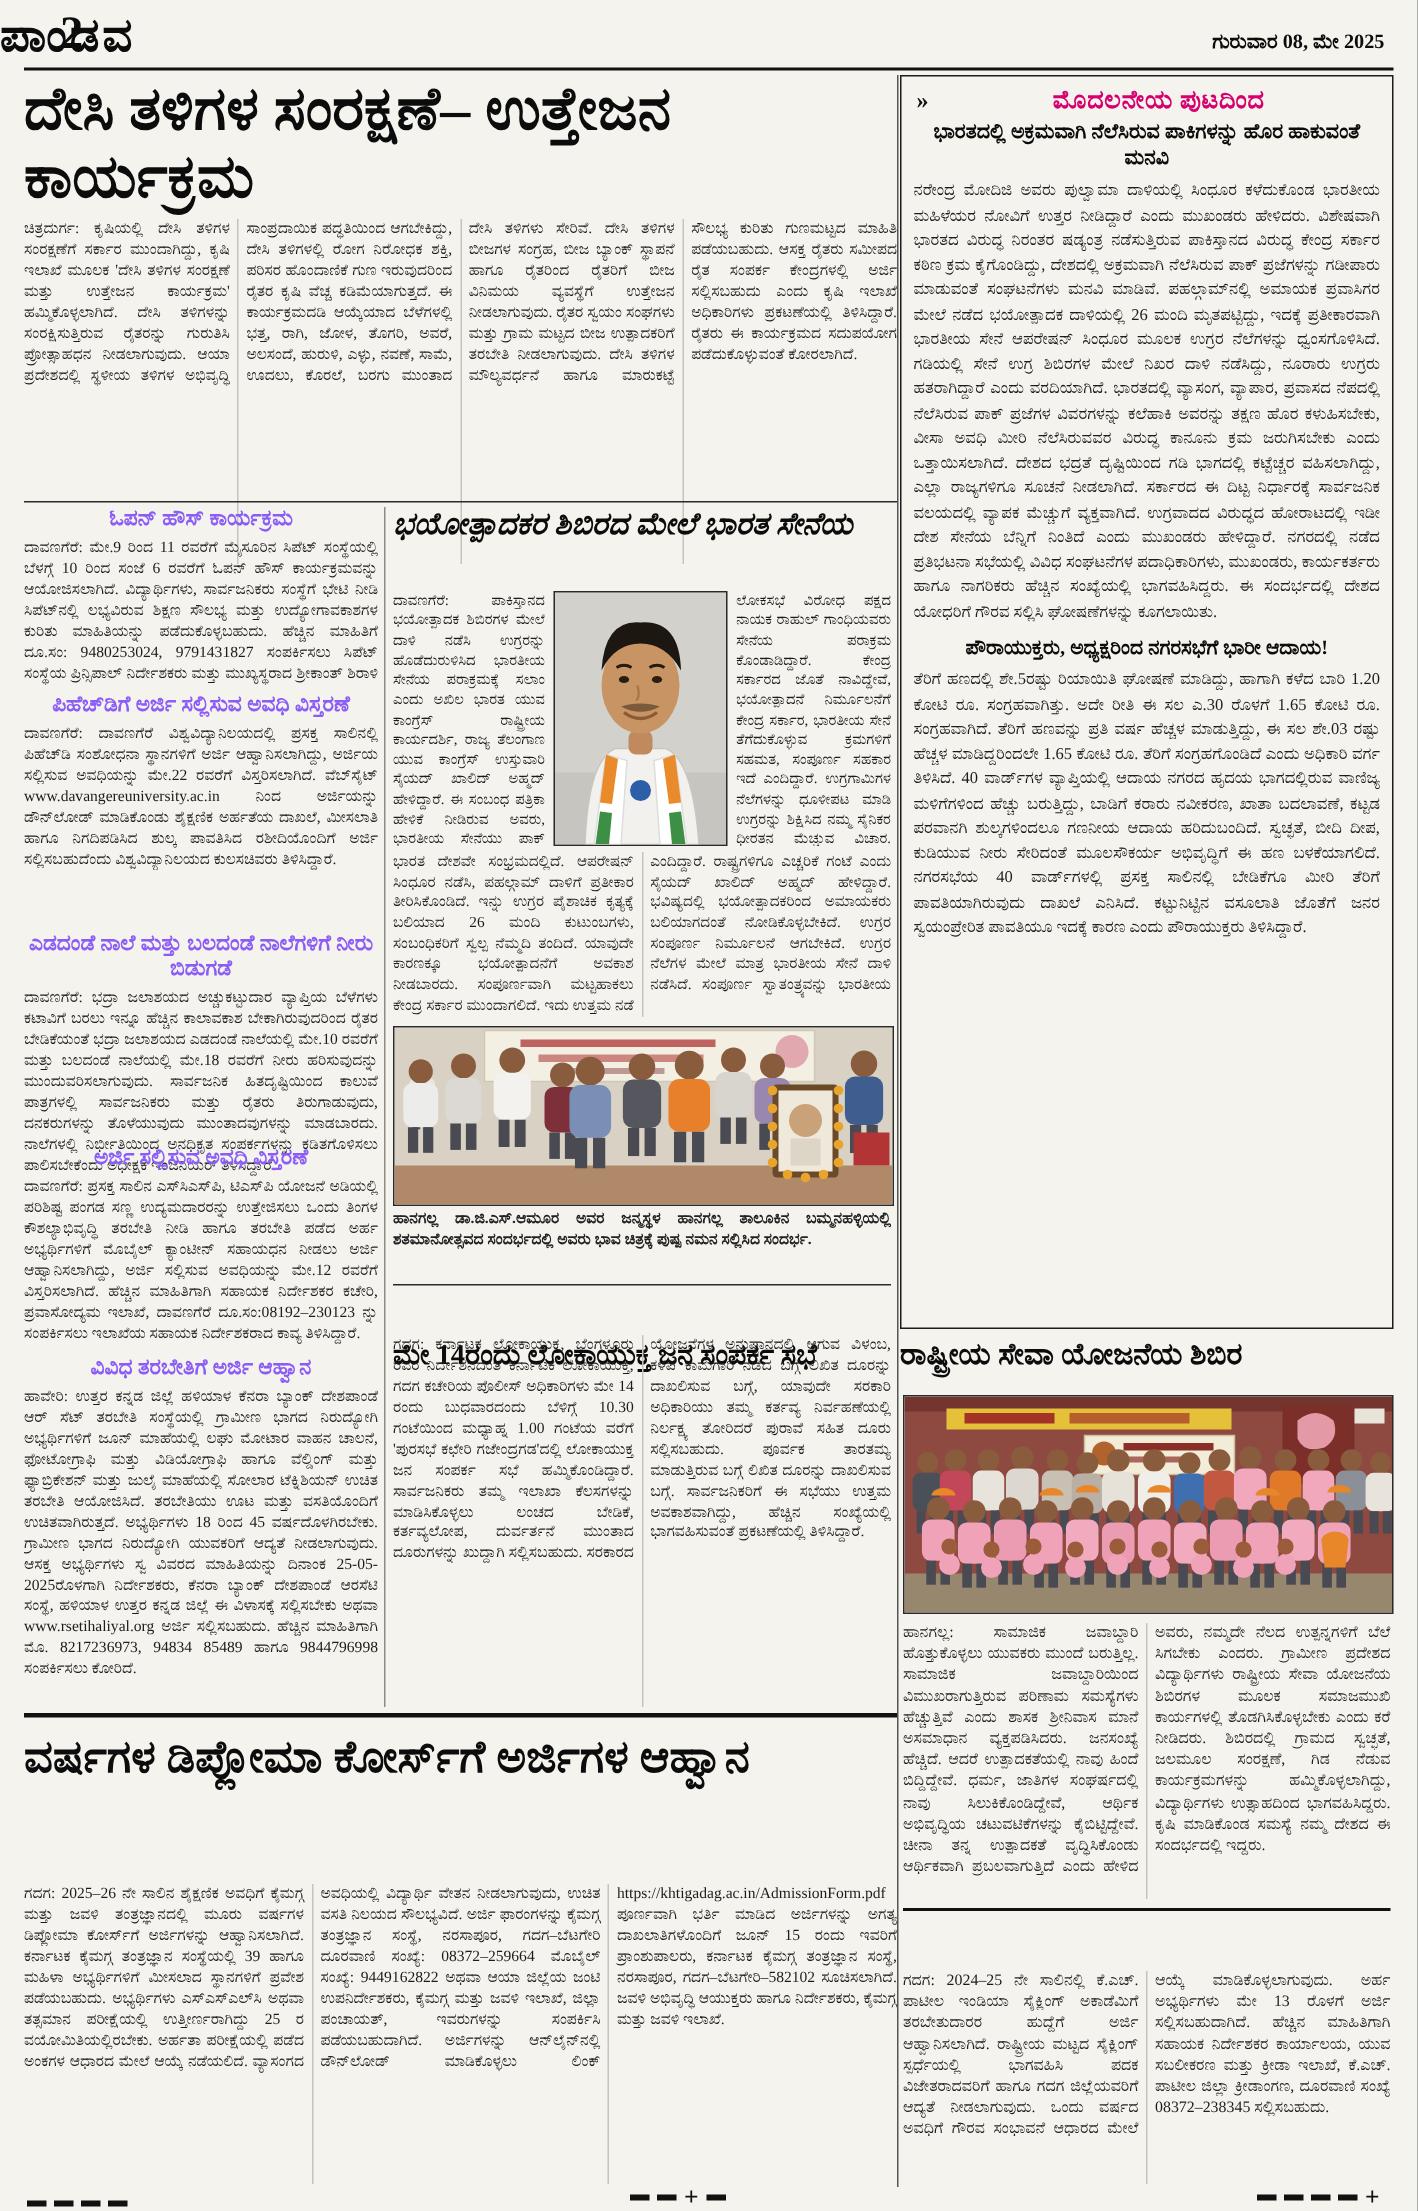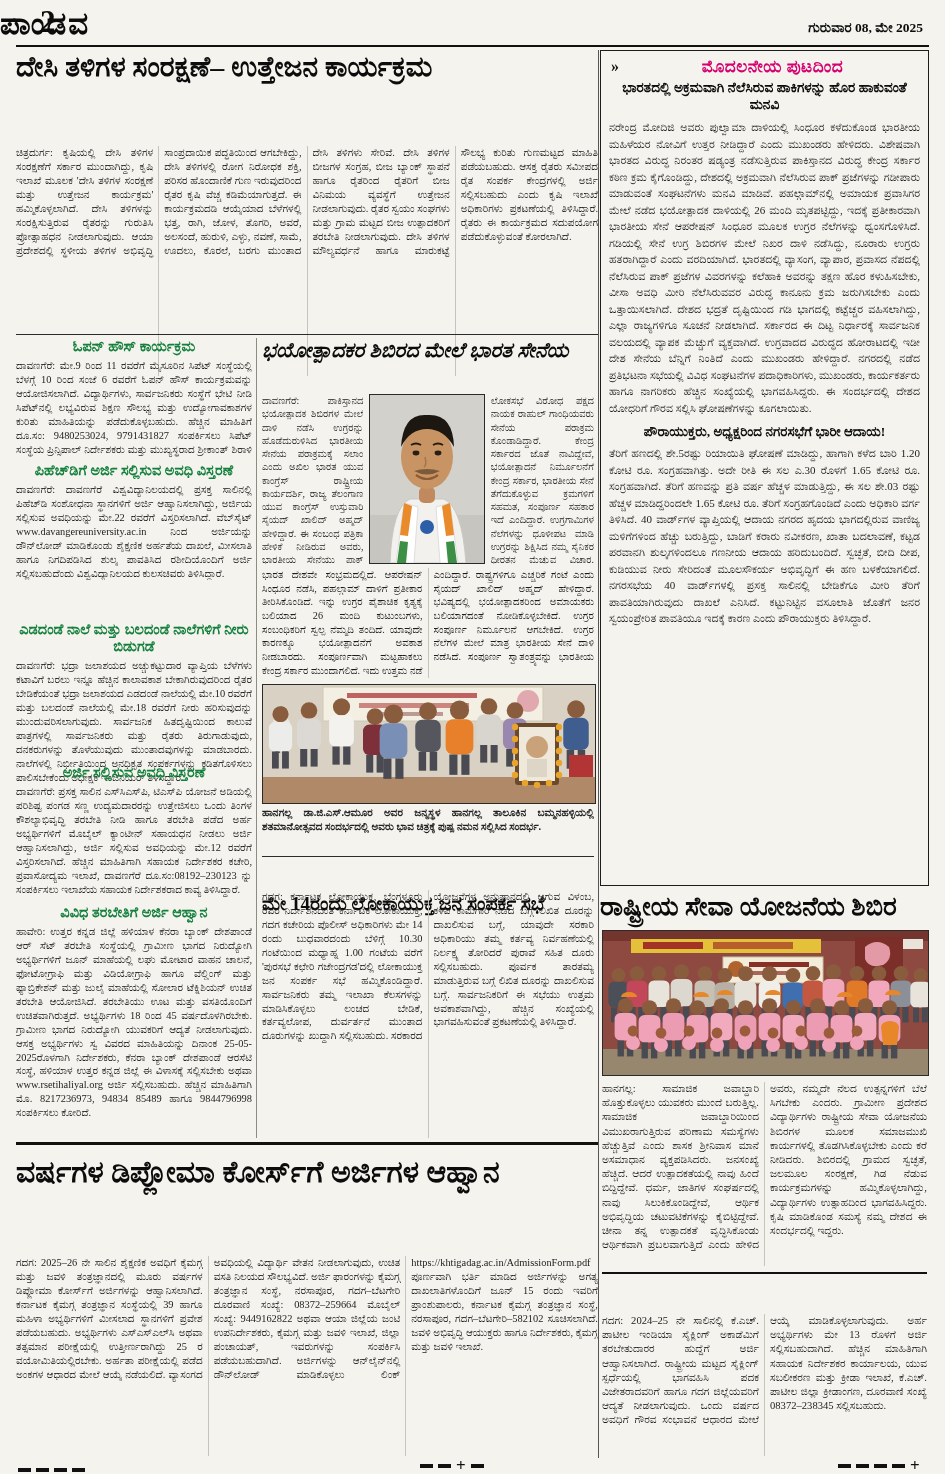--- a/index.html
+++ b/index.html
@@ -5,21 +5,21 @@
   html,body{margin:0;padding:0;background:#777;}
   .page{position:relative;width:945px;height:1474px;background:#f4f3ee;overflow:hidden;
         font-family:"Liberation Serif","DejaVu Serif",serif;color:#171717;}
   .abs{position:absolute;}
   .hl{font-weight:bold;color:#0c0c0c;}
   .center{text-align:left;}
   .body-text{font-size:10.4px;line-height:1.34;text-align:justify;color:#1c1c1c;}
   .cols2{column-count:2;column-gap:11px;column-rule:1px solid #c6c4bc;}
   .cols3{column-count:3;column-gap:11px;column-rule:1px solid #c6c4bc;}
   .cols4{column-count:4;column-gap:11px;column-rule:1px solid #c6c4bc;margin-top:46px;}
-  .sec-title{font-weight:bold;text-align:center;font-size:14.5px;line-height:1.18;margin:0 0 4px 0;color:#15803d;}
+  .sec-title{font-weight:bold;text-align:center;font-size:14.5px;line-height:1.18;margin:0 0 4px 0;color:#8b5cf6;}
   .rule-h{background:#2b2b2b;height:1px;}
   .rule-v{background:#8d8b84;width:1px;}
   .kicker-row{display:flex;align-items:baseline;gap:8px;margin:1px 2px 3px 2px;}
   .kicker-marker{font-weight:bold;font-size:16px;color:#111;}
   .kicker-text{flex:1;text-align:center;font-weight:bold;font-size:17px;letter-spacing:.5px;color:#d6006f;}
   .cont-subhead{font-weight:bold;font-size:13.8px;text-align:center;line-height:1.2;margin:2px 0 6px 0;color:#0c0c0c;}
   .cont-body{font-size:11px;line-height:1.5;text-align:justify;color:#1c1c1c;}
   .second-subhead{font-weight:bold;font-size:13.5px;text-align:center;margin:8px 0 5px 0;color:#0c0c0c;}
   .photo-frame{border:1px solid #2a2a2a;background:#ddd;overflow:hidden;}
   .caption{font-size:10.4px;font-weight:bold;line-height:1.35;text-align:justify;color:#222;}
@@ -40,21 +40,21 @@
         <rect x="11" y="30" width="4.4" height="11" fill="#4a4a52"></rect>
       </g>
     </defs>
   </svg>
 
   <div class="abs hl" style="left:40px;top:4px;font-size:31px;">2</div>
   <div class="abs hl center" style="left:0;right:0;top:6px;font-size:31px;letter-spacing:2px;">ಪಾಂಡವ</div>
   <div class="abs hl" style="right:22px;top:20px;font-size:13.5px;">ಗುರುವಾರ 08, ಮೇ 2025</div>
   <div class="abs" style="left:16px;top:45px;width:913px;height:2px;background:#111;"></div>
 
-  <div class="abs hl center" style="left:16px;top:51px;width:582px;font-size:28px;line-height:1.12;">ದೇಸಿ ತಳಿಗಳ ಸಂರಕ್ಷಣೆ– ಉತ್ತೇಜನ ಕಾರ್ಯಕ್ರಮ</div>
+  <div class="abs hl center" style="left:16px;top:51px;width:582px;font-size:40px;line-height:1.12;">ದೇಸಿ ತಳಿಗಳ ಸಂರಕ್ಷಣೆ– ಉತ್ತೇಜನ ಕಾರ್ಯಕ್ರಮ</div>
   <div class="abs body-text cols4" style="left:16px;top:100px;width:582px;height:230px;overflow:hidden;">ಚಿತ್ರದುರ್ಗ: ಕೃಷಿಯಲ್ಲಿ ದೇಸಿ ತಳಿಗಳ ಸಂರಕ್ಷಣೆಗೆ ಸರ್ಕಾರ ಮುಂದಾಗಿದ್ದು, ಕೃಷಿ ಇಲಾಖೆ ಮೂಲಕ 'ದೇಸಿ ತಳಿಗಳ ಸಂರಕ್ಷಣೆ ಮತ್ತು ಉತ್ತೇಜನ ಕಾರ್ಯಕ್ರಮ' ಹಮ್ಮಿಕೊಳ್ಳಲಾಗಿದೆ. ದೇಸಿ ತಳಿಗಳನ್ನು ಸಂರಕ್ಷಿಸುತ್ತಿರುವ ರೈತರನ್ನು ಗುರುತಿಸಿ ಪ್ರೋತ್ಸಾಹಧನ ನೀಡಲಾಗುವುದು. ಆಯಾ ಪ್ರದೇಶದಲ್ಲಿ ಸ್ಥಳೀಯ ತಳಿಗಳ ಅಭಿವೃದ್ಧಿ ಸಾಂಪ್ರದಾಯಿಕ ಪದ್ಧತಿಯಿಂದ ಆಗಬೇಕಿದ್ದು, ದೇಸಿ ತಳಿಗಳಲ್ಲಿ ರೋಗ ನಿರೋಧಕ ಶಕ್ತಿ, ಪರಿಸರ ಹೊಂದಾಣಿಕೆ ಗುಣ ಇರುವುದರಿಂದ ರೈತರ ಕೃಷಿ ವೆಚ್ಚ ಕಡಿಮೆಯಾಗುತ್ತದೆ. ಈ ಕಾರ್ಯಕ್ರಮದಡಿ ಆಯ್ಕೆಯಾದ ಬೆಳೆಗಳಲ್ಲಿ ಭತ್ತ, ರಾಗಿ, ಜೋಳ, ತೊಗರಿ, ಅವರೆ, ಅಲಸಂದೆ, ಹುರುಳಿ, ಎಳ್ಳು, ನವಣೆ, ಸಾಮೆ, ಊದಲು, ಕೊರಲೆ, ಬರಗು ಮುಂತಾದ ದೇಸಿ ತಳಿಗಳು ಸೇರಿವೆ. ದೇಸಿ ತಳಿಗಳ ಬೀಜಗಳ ಸಂಗ್ರಹ, ಬೀಜ ಬ್ಯಾಂಕ್ ಸ್ಥಾಪನೆ ಹಾಗೂ ರೈತರಿಂದ ರೈತರಿಗೆ ಬೀಜ ವಿನಿಮಯ ವ್ಯವಸ್ಥೆಗೆ ಉತ್ತೇಜನ ನೀಡಲಾಗುವುದು. ರೈತರ ಸ್ವಯಂ ಸಂಘಗಳು ಮತ್ತು ಗ್ರಾಮ ಮಟ್ಟದ ಬೀಜ ಉತ್ಪಾದಕರಿಗೆ ತರಬೇತಿ ನೀಡಲಾಗುವುದು. ದೇಸಿ ತಳಿಗಳ ಮೌಲ್ಯವರ್ಧನೆ ಹಾಗೂ ಮಾರುಕಟ್ಟೆ ಸೌಲಭ್ಯ ಕುರಿತು ಗುಣಮಟ್ಟದ ಮಾಹಿತಿ ಪಡೆಯಬಹುದು. ಆಸಕ್ತ ರೈತರು ಸಮೀಪದ ರೈತ ಸಂಪರ್ಕ ಕೇಂದ್ರಗಳಲ್ಲಿ ಅರ್ಜಿ ಸಲ್ಲಿಸಬಹುದು ಎಂದು ಕೃಷಿ ಇಲಾಖೆ ಅಧಿಕಾರಿಗಳು ಪ್ರಕಟಣೆಯಲ್ಲಿ ತಿಳಿಸಿದ್ದಾರೆ. ರೈತರು ಈ ಕಾರ್ಯಕ್ರಮದ ಸದುಪಯೋಗ ಪಡೆದುಕೊಳ್ಳುವಂತೆ ಕೋರಲಾಗಿದೆ.</div>
   <div class="abs rule-h" style="left:16px;top:334px;width:582px;"></div>
 
   <div class="abs rule-v" style="left:256px;top:338px;height:800px;"></div>
   <div class="abs rule-v" style="left:598px;top:50px;height:1408px;background:#555;"></div>
 
   <div class="abs" style="left:16px;top:338px;width:236px;height:120px;overflow:hidden;">
     <div class="sec-title">ಓಪನ್ ಹೌಸ್ ಕಾರ್ಯಕ್ರಮ</div>
     <div class="body-text">ದಾವಣಗೆರೆ: ಮೇ.9 ರಿಂದ 11 ರವರೆಗೆ ಮೈಸೂರಿನ ಸಿಪೆಟ್ ಸಂಸ್ಥೆಯಲ್ಲಿ ಬೆಳಗ್ಗೆ 10 ರಿಂದ ಸಂಜೆ 6 ರವರೆಗೆ ಓಪನ್ ಹೌಸ್ ಕಾರ್ಯಕ್ರಮವನ್ನು ಆಯೋಜಿಸಲಾಗಿದೆ. ವಿದ್ಯಾರ್ಥಿಗಳು, ಸಾರ್ವಜನಿಕರು ಸಂಸ್ಥೆಗೆ ಭೇಟಿ ನೀಡಿ ಸಿಪೆಟ್‌ನಲ್ಲಿ ಲಭ್ಯವಿರುವ ಶಿಕ್ಷಣ ಸೌಲಭ್ಯ ಮತ್ತು ಉದ್ಯೋಗಾವಕಾಶಗಳ ಕುರಿತು ಮಾಹಿತಿಯನ್ನು ಪಡೆದುಕೊಳ್ಳಬಹುದು. ಹೆಚ್ಚಿನ ಮಾಹಿತಿಗೆ ದೂ.ಸಂ: 9480253024, 9791431827 ಸಂಪರ್ಕಿಸಲು ಸಿಪೆಟ್ ಸಂಸ್ಥೆಯ ಪ್ರಿನ್ಸಿಪಾಲ್ ನಿರ್ದೇಶಕರು ಮತ್ತು ಮುಖ್ಯಸ್ಥರಾದ ಶ್ರೀಕಾಂತ್ ಶಿರಾಳಿ ತಿಳಿಸಿದ್ದಾರೆ.</div>
   </div>
@@ -184,21 +184,21 @@
     <div class="kicker-row">
       <span class="kicker-marker">»</span>
       <span class="kicker-text">ಮೊದಲನೇಯ ಪುಟದಿಂದ</span>
     </div>
     <div class="cont-subhead">ಭಾರತದಲ್ಲಿ ಅಕ್ರಮವಾಗಿ ನೆಲೆಸಿರುವ ಪಾಕಿಗಳನ್ನು ಹೊರ ಹಾಕುವಂತೆ ಮನವಿ</div>
     <div class="cont-body">ನರೇಂದ್ರ ಮೋದಿಜಿ ಅವರು ಪುಲ್ವಾಮಾ ದಾಳಿಯಲ್ಲಿ ಸಿಂಧೂರ ಕಳೆದುಕೊಂಡ ಭಾರತೀಯ ಮಹಿಳೆಯರ ನೋವಿಗೆ ಉತ್ತರ ನೀಡಿದ್ದಾರೆ ಎಂದು ಮುಖಂಡರು ಹೇಳಿದರು. ವಿಶೇಷವಾಗಿ ಭಾರತದ ವಿರುದ್ಧ ನಿರಂತರ ಷಡ್ಯಂತ್ರ ನಡೆಸುತ್ತಿರುವ ಪಾಕಿಸ್ತಾನದ ವಿರುದ್ಧ ಕೇಂದ್ರ ಸರ್ಕಾರ ಕಠಿಣ ಕ್ರಮ ಕೈಗೊಂಡಿದ್ದು, ದೇಶದಲ್ಲಿ ಅಕ್ರಮವಾಗಿ ನೆಲೆಸಿರುವ ಪಾಕ್ ಪ್ರಜೆಗಳನ್ನು ಗಡೀಪಾರು ಮಾಡುವಂತೆ ಸಂಘಟನೆಗಳು ಮನವಿ ಮಾಡಿವೆ. ಪಹಲ್ಗಾಮ್‌ನಲ್ಲಿ ಅಮಾಯಕ ಪ್ರವಾಸಿಗರ ಮೇಲೆ ನಡೆದ ಭಯೋತ್ಪಾದಕ ದಾಳಿಯಲ್ಲಿ 26 ಮಂದಿ ಮೃತಪಟ್ಟಿದ್ದು, ಇದಕ್ಕೆ ಪ್ರತೀಕಾರವಾಗಿ ಭಾರತೀಯ ಸೇನೆ ಆಪರೇಷನ್ ಸಿಂಧೂರ ಮೂಲಕ ಉಗ್ರರ ನೆಲೆಗಳನ್ನು ಧ್ವಂಸಗೊಳಿಸಿದೆ. ಗಡಿಯಲ್ಲಿ ಸೇನೆ ಉಗ್ರ ಶಿಬಿರಗಳ ಮೇಲೆ ನಿಖರ ದಾಳಿ ನಡೆಸಿದ್ದು, ನೂರಾರು ಉಗ್ರರು ಹತರಾಗಿದ್ದಾರೆ ಎಂದು ವರದಿಯಾಗಿದೆ. ಭಾರತದಲ್ಲಿ ವ್ಯಾಸಂಗ, ವ್ಯಾಪಾರ, ಪ್ರವಾಸದ ನೆಪದಲ್ಲಿ ನೆಲೆಸಿರುವ ಪಾಕ್ ಪ್ರಜೆಗಳ ವಿವರಗಳನ್ನು ಕಲೆಹಾಕಿ ಅವರನ್ನು ತಕ್ಷಣ ಹೊರ ಕಳುಹಿಸಬೇಕು, ವೀಸಾ ಅವಧಿ ಮೀರಿ ನೆಲೆಸಿರುವವರ ವಿರುದ್ಧ ಕಾನೂನು ಕ್ರಮ ಜರುಗಿಸಬೇಕು ಎಂದು ಒತ್ತಾಯಿಸಲಾಗಿದೆ. ದೇಶದ ಭದ್ರತೆ ದೃಷ್ಟಿಯಿಂದ ಗಡಿ ಭಾಗದಲ್ಲಿ ಕಟ್ಟೆಚ್ಚರ ವಹಿಸಲಾಗಿದ್ದು, ಎಲ್ಲಾ ರಾಜ್ಯಗಳಿಗೂ ಸೂಚನೆ ನೀಡಲಾಗಿದೆ. ಸರ್ಕಾರದ ಈ ದಿಟ್ಟ ನಿರ್ಧಾರಕ್ಕೆ ಸಾರ್ವಜನಿಕ ವಲಯದಲ್ಲಿ ವ್ಯಾಪಕ ಮೆಚ್ಚುಗೆ ವ್ಯಕ್ತವಾಗಿದೆ. ಉಗ್ರವಾದದ ವಿರುದ್ಧದ ಹೋರಾಟದಲ್ಲಿ ಇಡೀ ದೇಶ ಸೇನೆಯ ಬೆನ್ನಿಗೆ ನಿಂತಿದೆ ಎಂದು ಮುಖಂಡರು ಹೇಳಿದ್ದಾರೆ. ನಗರದಲ್ಲಿ ನಡೆದ ಪ್ರತಿಭಟನಾ ಸಭೆಯಲ್ಲಿ ವಿವಿಧ ಸಂಘಟನೆಗಳ ಪದಾಧಿಕಾರಿಗಳು, ಮುಖಂಡರು, ಕಾರ್ಯಕರ್ತರು ಹಾಗೂ ನಾಗರಿಕರು ಹೆಚ್ಚಿನ ಸಂಖ್ಯೆಯಲ್ಲಿ ಭಾಗವಹಿಸಿದ್ದರು. ಈ ಸಂದರ್ಭದಲ್ಲಿ ದೇಶದ ಯೋಧರಿಗೆ ಗೌರವ ಸಲ್ಲಿಸಿ ಘೋಷಣೆಗಳನ್ನು ಕೂಗಲಾಯಿತು.</div>
     <div class="second-subhead">ಪೌರಾಯುಕ್ತರು, ಅಧ್ಯಕ್ಷರಿಂದ ನಗರಸಭೆಗೆ ಭಾರೀ ಆದಾಯ!</div>
     <div class="cont-body">ತೆರಿಗೆ ಹಣದಲ್ಲಿ ಶೇ.5ರಷ್ಟು ರಿಯಾಯಿತಿ ಘೋಷಣೆ ಮಾಡಿದ್ದು, ಹಾಗಾಗಿ ಕಳೆದ ಬಾರಿ 1.20 ಕೋಟಿ ರೂ. ಸಂಗ್ರಹವಾಗಿತ್ತು. ಅದೇ ರೀತಿ ಈ ಸಲ ಎ.30 ರೊಳಗೆ 1.65 ಕೋಟಿ ರೂ. ಸಂಗ್ರಹವಾಗಿದೆ. ತೆರಿಗೆ ಹಣವನ್ನು ಪ್ರತಿ ವರ್ಷ ಹೆಚ್ಚಳ ಮಾಡುತ್ತಿದ್ದು, ಈ ಸಲ ಶೇ.03 ರಷ್ಟು ಹೆಚ್ಚಳ ಮಾಡಿದ್ದರಿಂದಲೇ 1.65 ಕೋಟಿ ರೂ. ತೆರಿಗೆ ಸಂಗ್ರಹಗೊಂಡಿದೆ ಎಂದು ಅಧಿಕಾರಿ ವರ್ಗ ತಿಳಿಸಿದೆ. 40 ವಾರ್ಡ್‌ಗಳ ವ್ಯಾಪ್ತಿಯಲ್ಲಿ ಆದಾಯ ನಗರದ ಹೃದಯ ಭಾಗದಲ್ಲಿರುವ ವಾಣಿಜ್ಯ ಮಳಿಗೆಗಳಿಂದ ಹೆಚ್ಚು ಬರುತ್ತಿದ್ದು, ಬಾಡಿಗೆ ಕರಾರು ನವೀಕರಣ, ಖಾತಾ ಬದಲಾವಣೆ, ಕಟ್ಟಡ ಪರವಾನಗಿ ಶುಲ್ಕಗಳಿಂದಲೂ ಗಣನೀಯ ಆದಾಯ ಹರಿದುಬಂದಿದೆ. ಸ್ವಚ್ಛತೆ, ಬೀದಿ ದೀಪ, ಕುಡಿಯುವ ನೀರು ಸೇರಿದಂತೆ ಮೂಲಸೌಕರ್ಯ ಅಭಿವೃದ್ಧಿಗೆ ಈ ಹಣ ಬಳಕೆಯಾಗಲಿದೆ. ನಗರಸಭೆಯ 40 ವಾರ್ಡ್‌ಗಳಲ್ಲಿ ಪ್ರಸಕ್ತ ಸಾಲಿನಲ್ಲಿ ಬೇಡಿಕೆಗೂ ಮೀರಿ ತೆರಿಗೆ ಪಾವತಿಯಾಗಿರುವುದು ದಾಖಲೆ ಎನಿಸಿದೆ. ಕಟ್ಟುನಿಟ್ಟಿನ ವಸೂಲಾತಿ ಜೊತೆಗೆ ಜನರ ಸ್ವಯಂಪ್ರೇರಿತ ಪಾವತಿಯೂ ಇದಕ್ಕೆ ಕಾರಣ ಎಂದು ಪೌರಾಯುಕ್ತರು ತಿಳಿಸಿದ್ದಾರೆ.</div>
   </div>
 
-  <div class="abs hl center" style="left:600px;top:892px;width:329px;font-size:26px;">ರಾಷ್ಟ್ರೀಯ ಸೇವಾ ಯೋಜನೆಯ ಶಿಬಿರ</div>
+  <div class="abs hl center" style="left:600px;top:892px;width:329px;font-size:20px;">ರಾಷ್ಟ್ರೀಯ ಸೇವಾ ಯೋಜನೆಯ ಶಿಬಿರ</div>
   <div class="abs photo-frame" style="left:602px;top:930px;width:325px;height:144px;">
     <svg viewBox="0 0 325 144" width="325" height="144">
       <rect width="325" height="144" fill="#8e4a40"></rect>
       <rect x="0" y="0" width="325" height="10" fill="#73352e"></rect>
       <rect x="28" y="8" width="190" height="14" fill="#e5c13a"></rect>
       <rect x="40" y="11" width="60" height="7" fill="#a33327"></rect>
       <rect x="110" y="11" width="80" height="7" fill="#a33327" opacity=".7"></rect>
       <rect x="120" y="26" width="100" height="26" fill="#f2ecd9" stroke="#c9bf9e"></rect>
       <circle cx="133" cy="38" r="8" fill="#b0632c"></circle>
       <rect x="146" y="31" width="60" height="5" fill="#8a2f27"></rect>

